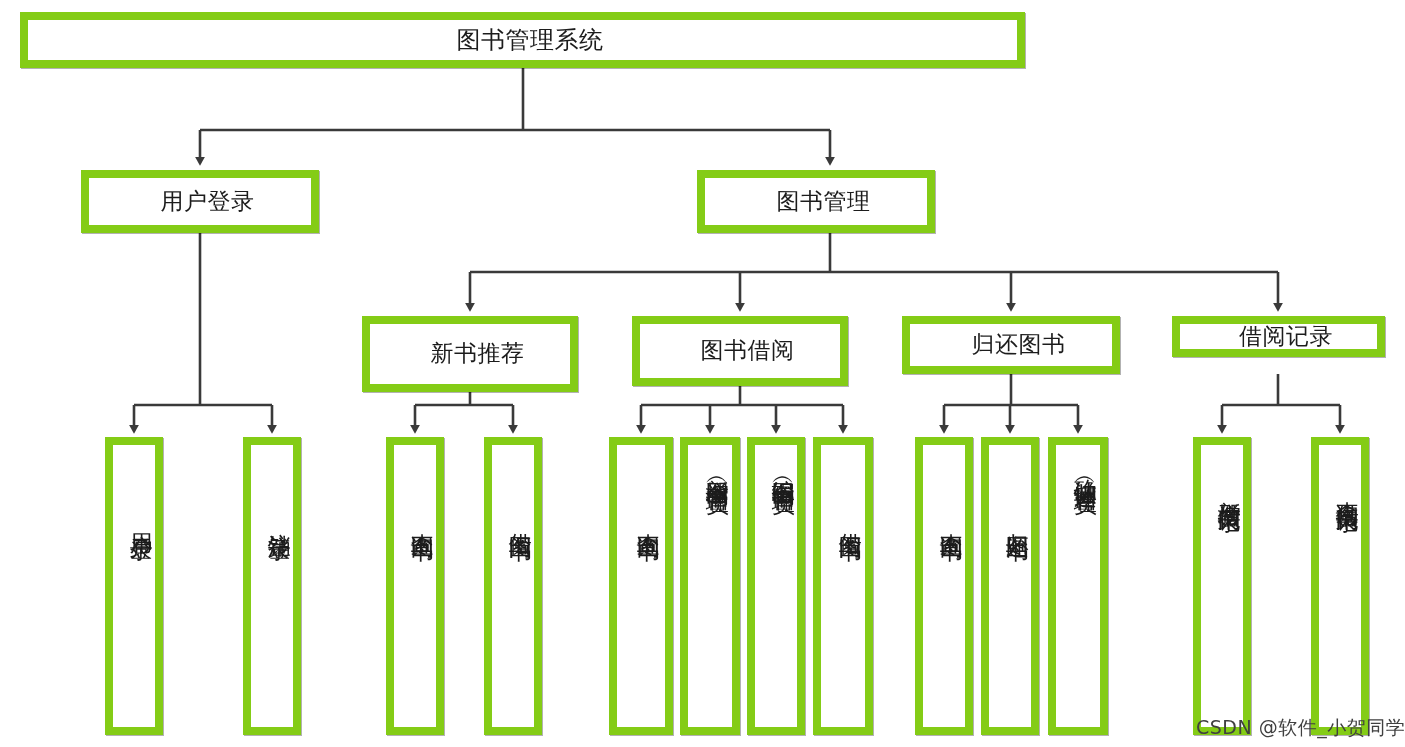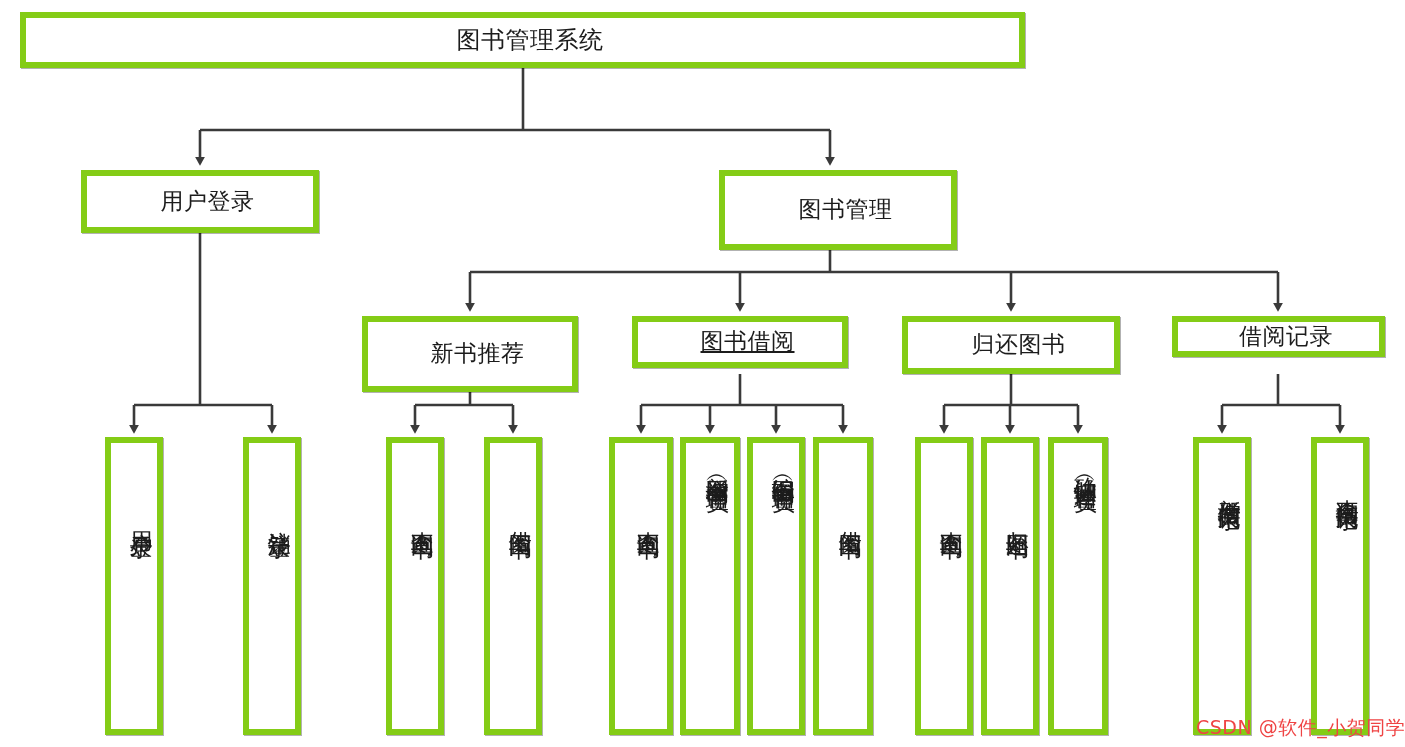--- a/index.html
+++ b/index.html
@@ -23,21 +23,21 @@
     position: absolute;
     left: 0;
     top: 0;
     width: 1405px;
     height: 747px;
     pointer-events: none;
   }
   .node {
     position: absolute;
     box-sizing: border-box;
-    border: 6px solid #84cc16;
+    border: 8px solid #84cc16;
     background: #ffffff;
     display: flex;
     align-items: center;
     justify-content: center;
     color: #1c1c1c;
     box-shadow: 1px 1px 0 rgba(0,0,0,0.30);
     padding-left: 15px;
   }
   .node.horizontal {
     font-size: 23px;
@@ -67,21 +67,21 @@
   }
   .node.vertical.high .vlabel {
     margin-top: 8px;
   }
   .node.vertical.tall .vlabel {
     margin-top: 30px;
   }
   .watermark {
     position: absolute;
     font-size: 19px;
-    color: #ef4444;
+    color: #404040;
     white-space: nowrap;
     letter-spacing: 0.5px;
     pointer-events: none;
   }
 </style>
 </head>
 <body>
 
 <div id="diagram-canvas">
 
@@ -132,25 +132,25 @@
       <path d="M1222,405 L1340,405"></path>
       <path d="M1222,405 L1222,426" marker-end="url(#arrowhead)"></path>
       <path d="M1340,405 L1340,426" marker-end="url(#arrowhead)"></path>
     </g>
   </svg>
 
   <div class="node horizontal root" style="left:20px; top:12px; width:1005px; height:56px;">图书管理系统</div>
 
   <div class="node horizontal" style="left:81px; top:170px; width:238px; height:63px;">用户登录</div>
 
-  <div class="node horizontal" style="left:719px; top:170px; width:238px; height:80px;">图书管理</div>
+  <div class="node horizontal" style="left:697px; top:170px; width:238px; height:63px;">图书管理</div>
 
   <div class="node horizontal" style="left:362px; top:316px; width:216px; height:76px;">新书推荐</div>
 
-  <div class="node horizontal" style="left:632px; top:316px; width:216px; height:52px;text-decoration:underline;">图书借阅</div>
+  <div class="node horizontal" style="left:632px; top:316px; width:216px; height:70px;">图书借阅</div>
 
   <div class="node horizontal" style="left:902px; top:316px; width:218px; height:58px;">归还图书</div>
 
   <div class="node horizontal" style="left:1172px; top:316px; width:213px; height:41px;">借阅记录</div>
 
   <div class="node vertical mid" style="left:105px; top:437px; width:58px; height:298px;">
     <span class="vlabel">用户登录</span>
   </div>
 
   <div class="node vertical mid" style="left:243px; top:437px; width:58px; height:298px;">

